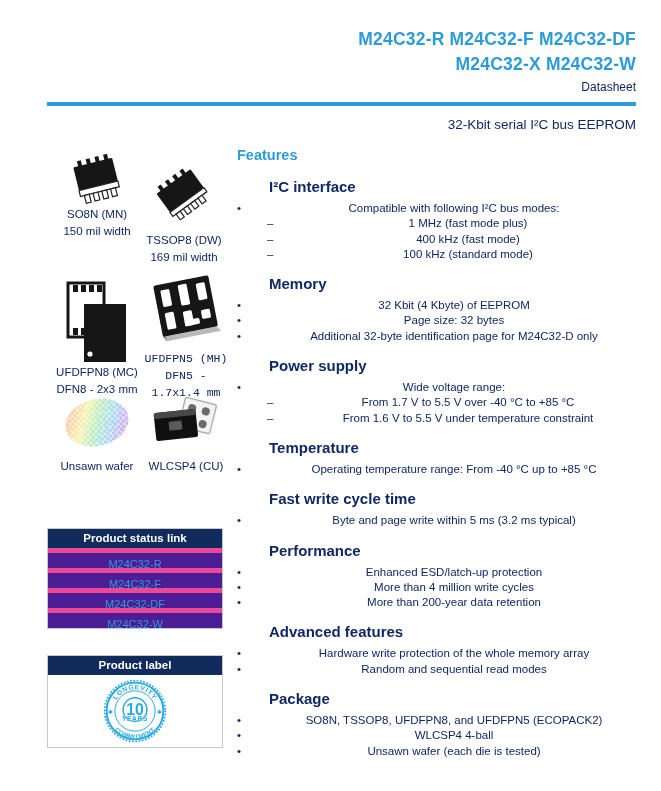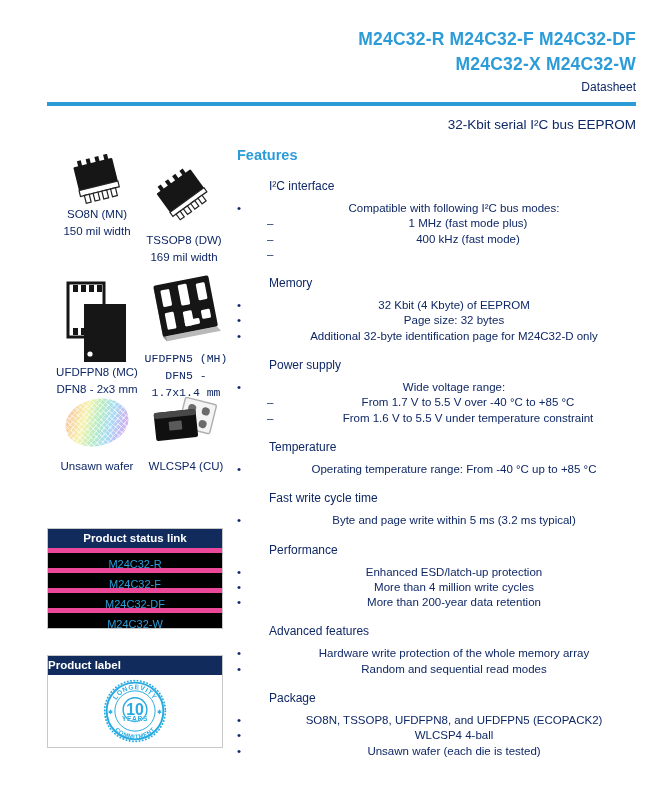--- a/index.html
+++ b/index.html
@@ -29,36 +29,36 @@
   .fig5{left:0;top:240px;width:100px;} .fig5 .icon-wrap{height:60px;margin-bottom:6px;}
   .fig6{left:93px;top:240px;width:92px;}.fig6 .icon-wrap{height:60px;margin-bottom:6px;}
   .wafer{
     width:64px;height:47px;border-radius:50%;transform:rotate(-14deg);
     background:
       repeating-linear-gradient(55deg, rgba(255,255,255,.5) 0 1px, rgba(0,0,0,0) 1px 4px),
       repeating-linear-gradient(-35deg, rgba(255,255,255,.5) 0 1px, rgba(0,0,0,0) 1px 4px),
       linear-gradient(120deg,#f7b3d0,#f9d2a2,#f6f3b0,#b9ecc2,#a9dcf5,#cbb5f2,#f3b1e0);
   }
   
-  .ps-table{position:absolute;left:0;top:376px;width:176px;border:1px solid #c8c8c8;background:#000000;}
+  .ps-table{position:absolute;left:0;top:376px;width:176px;border:1px solid #c8c8c8;background:#4c1d95;}
   .ps-head{background:var(--navy_header);color:#fff;font-size:11.5px;font-weight:bold;
     text-align:center;line-height:19px;height:19px;}
   .ps-row{height:20px;line-height:20px;text-align:center;border-top:5px solid #ec4899;}
   .ps-link{font-size:11px;color:var(--accent);text-decoration:none;}
   
   .pl-box{position:absolute;left:0;top:503px;width:176px;border:1px solid #c8c8c8;background:#fff;}
   .pl-head{background:var(--navy_header);color:#fff;font-size:11.5px;font-weight:bold;
-    line-height:19px;height:19px;}
+    text-align:center;line-height:19px;height:19px;}
   .pl-body{height:72px;display:flex;align-items:center;justify-content:center;}
   .badge{color:var(--badge);width:66px;height:66px;}
   .badge svg{width:66px;height:66px;display:block;font-family:"Liberation Sans",sans-serif;}
   
   .features{position:absolute;left:237px;top:146px;width:404px;}
   .features h2{font-size:14.5px;font-weight:bold;color:var(--accent);line-height:18px;margin-bottom:15px;}
-  .sec-title{font-size:12px;font-weight:normal;color:var(--navy);margin-top:14px;margin-bottom:7px;line-height:15px;padding-left:32px;}
+  .sec-title{font-size:15px;font-weight:bold;color:var(--navy);margin-top:14px;margin-bottom:7px;line-height:15px;padding-left:32px;}
   .item,.subitem{display:flex;font-size:11.5px;line-height:15.3px;color:var(--navy);}
   .item .marker{flex:0 0 30px;}
   .subitem{padding-left:30px;}
   .subitem .marker{flex:0 0 28px;}
   .itext{flex:1;text-align:center;}
 </style>
 </head>
 <body>
 
 <div class="page">
@@ -250,20 +250,21 @@
               <span class="itext">1 MHz (fast mode plus)</span>
             </div>
 
             <div class="subitem">
               <span class="marker">–</span>
               <span class="itext">400 kHz (fast mode)</span>
             </div>
 
             <div class="subitem">
               <span class="marker">–</span>
+              <span class="itext">100 kHz (standard mode)</span>
             </div>
 
       </section>
 
       <section class="sec">
         <div class="sec-title">Memory</div>
 
           <div class="item">
             <span class="marker">•</span>
             <span class="itext">32 Kbit (4 Kbyte) of EEPROM</span>

